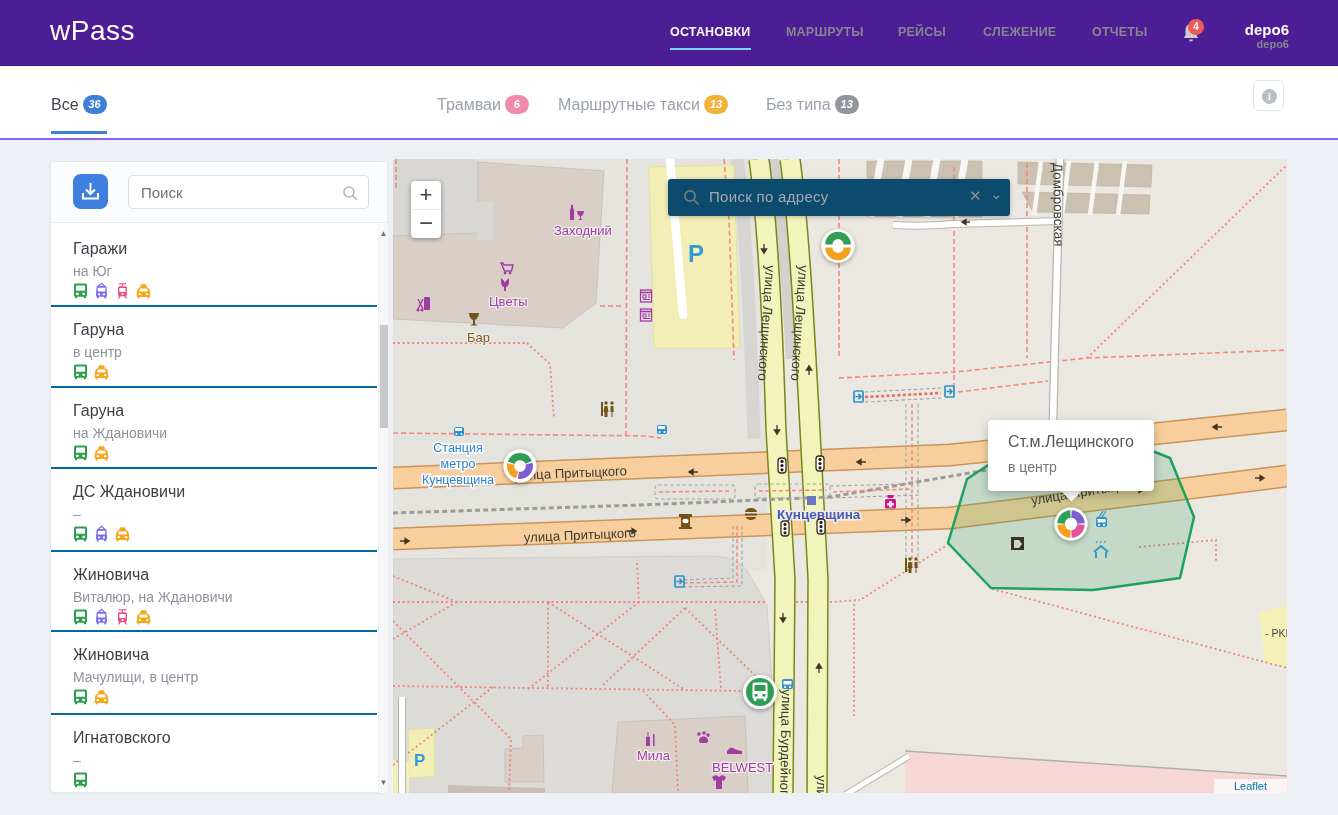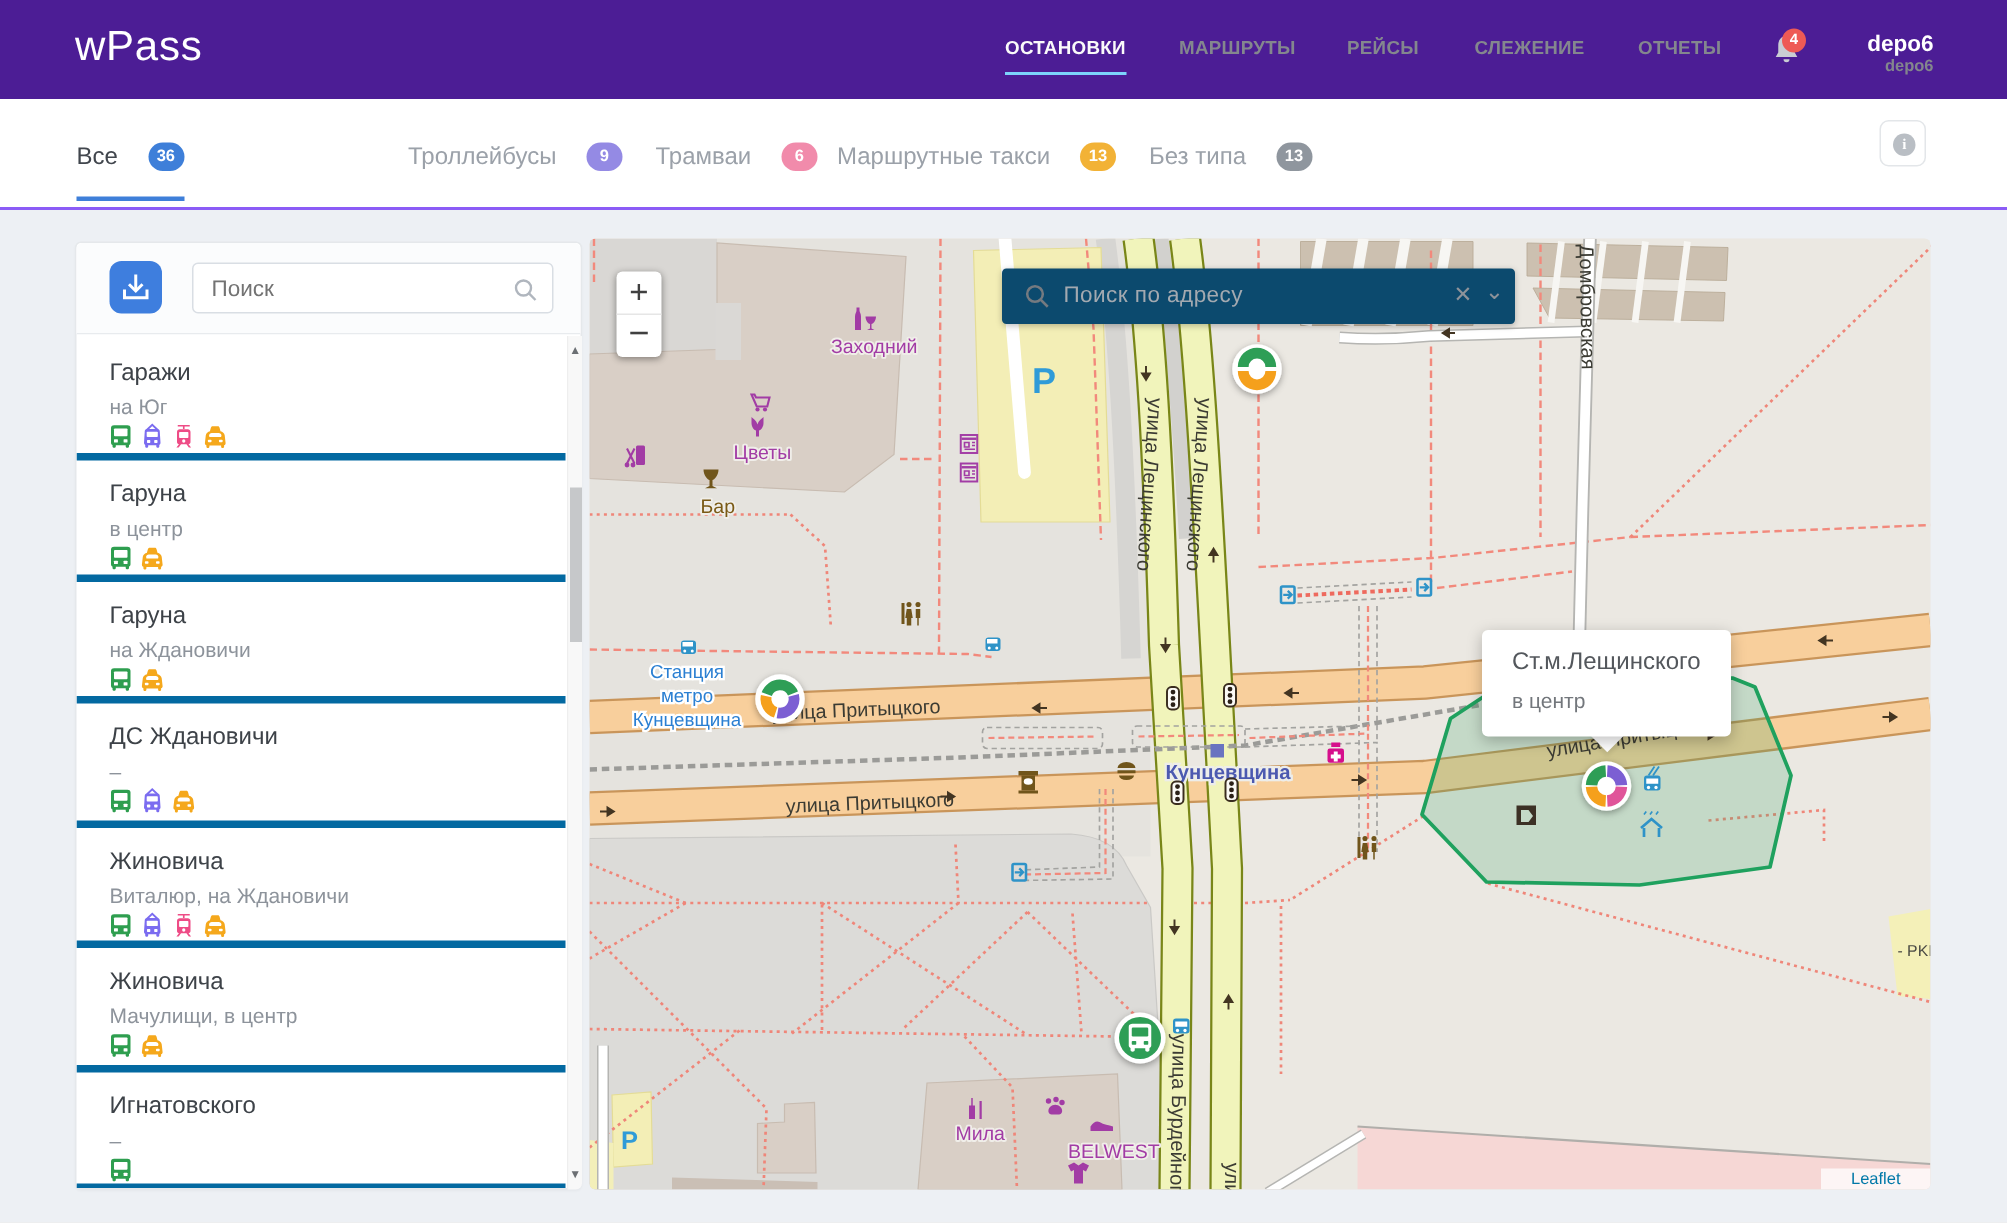--- a/index.html
+++ b/index.html
@@ -13,31 +13,31 @@
 .bellbadge { position:absolute; left:1188px; top:19px; width:16px; height:16px; border-radius:50%; background:#ee5a55; color:#fff; font-size:10px; font-weight:700; text-align:center; line-height:16px; }
 .user { position:absolute; right:49px; top:22px; text-align:right; }
 .user .u1 { color:#fff; font-size:15px; font-weight:700; line-height:16px; }
 .user .u2 { color:#83868d; font-size:11px; font-weight:700; line-height:12px; }
 
 .tabs { position:absolute; left:0; top:66px; width:1338px; height:74px; background:#fff; border-bottom:2px solid #8b5cf6; }
 .tab { position:absolute; top:0; display:flex; align-items:center; height:73px; padding-top:4px; }
 .tab .t { font-size:16px; color:#9ba1a9; }
 .tab.active .t { color:#41464d; }
 .tab.active .ul { position:absolute; left:0; bottom:5px; height:3px; width:100%; background:#3e7fd9; }
-.pill { margin-left:20px; min-width:24px; padding:0 4px; height:19px; border-radius:10px; color:#fff; font-size:11px; font-weight:700; text-align:center; line-height:19px; }
+.pill { margin-left:4px; min-width:24px; padding:0 4px; height:19px; border-radius:10px; color:#fff; font-size:11px; font-weight:700; text-align:center; line-height:19px;font-style:italic; }
 .infobtn { position:absolute; left:1253px; top:14px; width:31px; height:31px; background:#fff; border:1px solid #e3e6e9; border-radius:6px; }
 .infobtn .ic { position:absolute; left:8px; top:8px; width:15px; height:15px; border-radius:50%; background:#b9bec4; color:#fff; font-size:10px; font-weight:700; text-align:center; line-height:15px; font-family:"Liberation Serif",serif; }
 
 .panel { position:absolute; left:50px; top:161px; width:338px; height:632px; background:#fff; border:1px solid #e5e8eb; border-radius:4px; box-shadow:0 1px 2px rgba(0,0,0,0.04); }
 .ptop { position:absolute; left:0; top:0; width:336px; height:61px; background:#fbfcfd; border-bottom:1px solid #e8ebee; border-radius:4px 4px 0 0; }
 .dlbtn { position:absolute; left:22px; top:12px; width:35px; height:35px; background:#3e7ede; border-radius:8px; }
 .sinput { position:absolute; left:77px; top:13px; width:241px; height:34px; border:1px solid #d9dee4; border-radius:4px; background:#fff; }
 .sinput .ph { position:absolute; left:12px; top:8px; font-size:15px; color:#737373; }
 .list { position:absolute; left:0; top:62px; width:336px; height:568px; overflow:hidden; }
-.item { position:absolute; left:0; width:326px; border-bottom:5px solid #0369a1;padding-left:32px; }
+.item { position:absolute; left:0; width:326px; border-bottom:2px solid #0369a1;padding-left:32px; }
 .item .t1 { position:absolute; left:22px; font-size:16px; color:#3d4248; }
 .item .t2 { position:absolute; left:22px; font-size:14px; color:#8d939b; }
 .item .ics { position:absolute; left:21px; display:flex; }
 .item .ics svg { margin-right:4px; }
 
 .sbar { position:absolute; left:327px; top:62px; width:10px; height:569px; background:#f8f8f8; border-left:1px solid #eeeeee; border-radius:0 0 4px 0; }
 .sthumb { position:absolute; left:1px; top:101px; width:8px; height:103px; background:#c6c8ca; }
 .sarrow { position:absolute; left:0px; width:9px; height:16px; color:#6b6f73; font-size:8px; text-align:center; line-height:16px; }
 
 .map { position:absolute; left:393px; top:159px; width:894px; height:634px; border-radius:4px; overflow:hidden; background:#ebe8e2; }
@@ -75,24 +75,20 @@
   <div class="user">
       <div class="u1">depo6</div>
       <div class="u2">depo6</div>
     </div>
 </div>
 <div class="tabs">
   <div class="tab active" style="left:51px">
       <span class="t">Все</span>
       <span class="pill" style="background:#3e7fd9">36</span>
       <span class="ul"></span>
-    </div>
-  <div class="tab" style="left:272px">
-      <span class="t">Троллейбусы</span>
-      <span class="pill" style="background:#948ae4">9</span>
     </div>
   <div class="tab" style="left:437px">
       <span class="t">Трамваи</span>
       <span class="pill" style="background:#f18bab">6</span>
     </div>
   <div class="tab" style="left:558px">
       <span class="t">Маршрутные такси</span>
       <span class="pill" style="background:#f2b236">13</span>
     </div>
   <div class="tab" style="left:766px">

